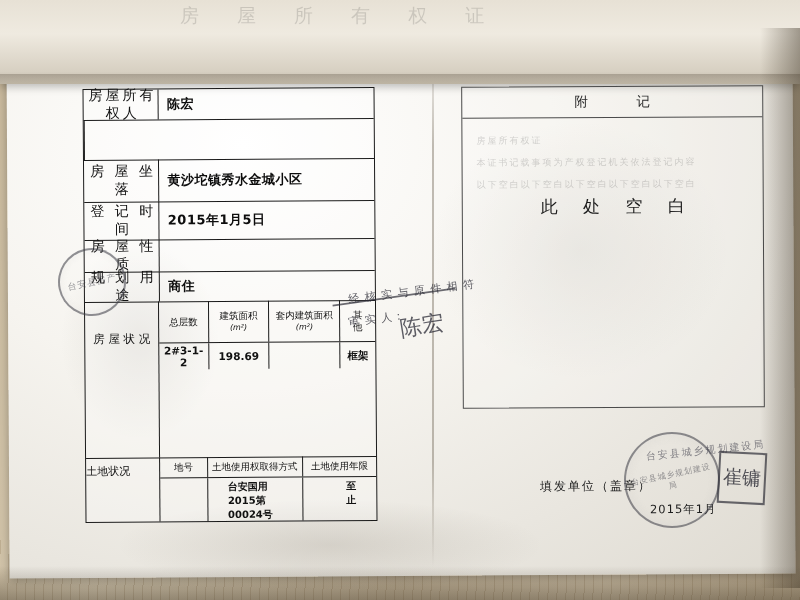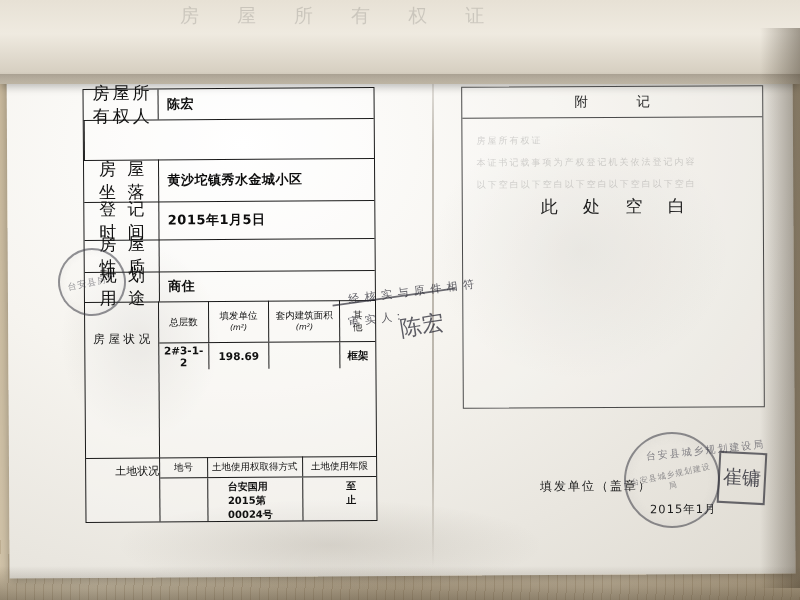--- a/index.html
+++ b/index.html
@@ -107,21 +107,21 @@
     position: absolute;
     left: 0; right: 0;
     border-bottom: 1.4px solid #1a1a1a;
     display: flex;
     align-items: center;
   }
   .lbl {
     width: 74px;
     flex: none;
     font-family: "DejaVu Sans", sans-serif;
-    font-size: 17px;
+    font-size: 14px;
     color: #111;
     text-align: center;
     letter-spacing: 3px;
     padding-left: 4px;
     box-sizing: border-box;
   }
   .divider {
     width: 1.4px;
     align-self: stretch;
     background: #1a1a1a;
@@ -201,21 +201,21 @@
     height: 64px;
   }
   .land-label {
     position: absolute;
     left: 0; top: 0; bottom: 0;
     width: 74px;
     border-right: 1.4px solid #1a1a1a;
     font-family: "DejaVu Sans", sans-serif;
     font-size: 11px;
     color: #111;
-    text-align: right;
+    text-align: left;
     padding-top: 6px;
     box-sizing: border-box;
     line-height: 16px;
   }
   .land-table {
     position: absolute;
     left: 74px; right: 0; top: 0; bottom: 0;
   }
   .land-head {
     display: flex;
@@ -447,21 +447,21 @@
     </div>
 
     <div class="hs-block" style="top:212px; height:156px;">
       <div class="hs-label">房 屋 状 况</div>
       <div class="hs-table">
         <div class="hs-head">
           <div class="hs-cell" style="width:23%;">
             <span>总层数</span>
           </div>
           <div class="hs-cell" style="width:28%;">
-            <span>填发单位</span>
+            <span>建筑面积</span>
             <span class="sup">(m²)</span>
           </div>
           <div class="hs-cell" style="width:33%;">
             <span>套内建筑面积</span>
             <span class="sup">(m²)</span>
           </div>
           <div class="hs-cell" style="width:16%;">
             <span>其</span>
             <span>他</span>
           </div>

